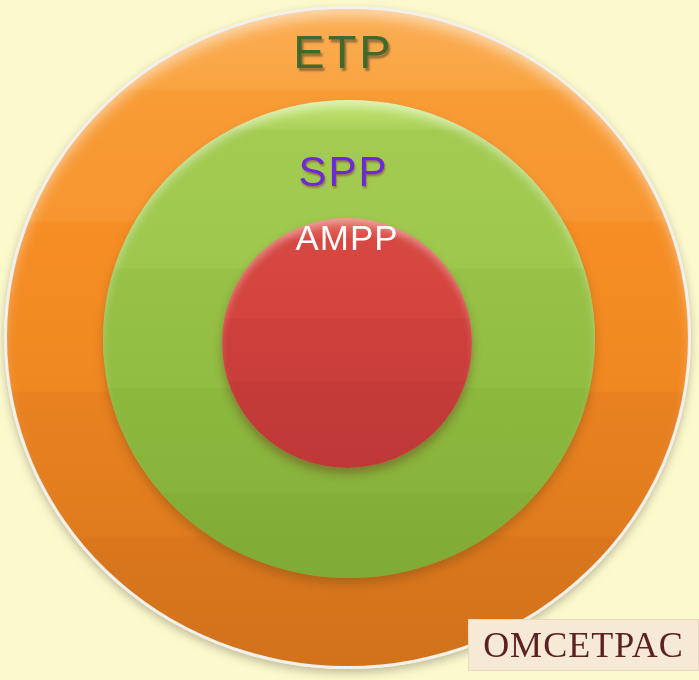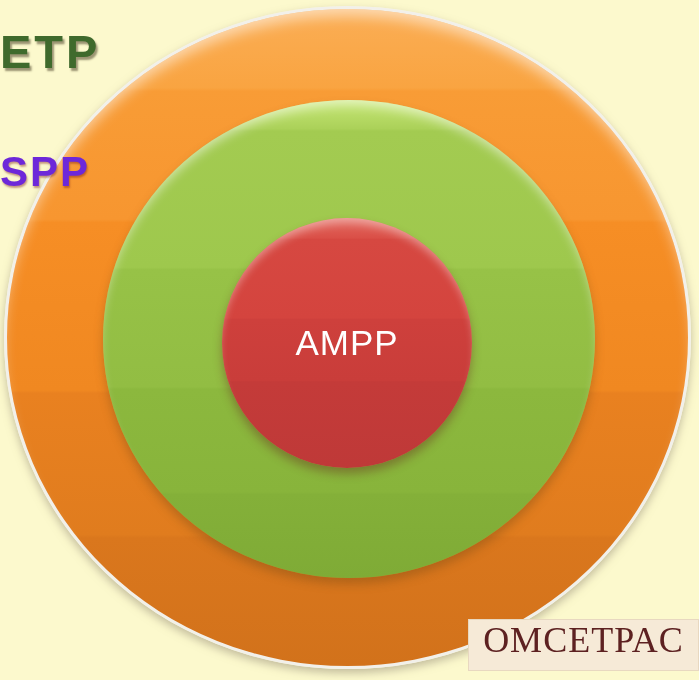--- a/index.html
+++ b/index.html
@@ -42,35 +42,35 @@
       #8CB83E 60.5%, #88B43B 82%,
       #84B039 82.5%, #7FAB36 100%);
     box-shadow: 0 6px 10px rgba(110,70,20,0.35),
                 inset 0 9px 11px -4px rgba(255,255,255,0.55);
   }
 
   
   .ring-ampp {
     left: 222px; top: 218px;
     width: 250px; height: 250px;
-    display: flex; align-items: center; justify-content: center;
+    display: flex; justify-content: center;
     background: linear-gradient(to bottom,
       #E46A60 0%, #DA4F47 8%,
       #D64841 8.5%, #D4443E 40%,
       #CE403C 40.5%, #C93D3A 65%,
       #C43B39 65.5%, #BF3938 100%);
     box-shadow: 0 6px 10px rgba(100,40,30,0.4),
                 inset 0 8px 9px -3px rgba(255,255,255,0.4);
   }
 
   .ring-label {
     position: absolute;
     left: 0; right: 12px;
-    text-align: left;
-    font-weight: bold;
+    text-align: center;
+    font-weight: normal;
   }
 
   .label-etp {
     top: 24px;
     font-size: 47px;
     letter-spacing: 3px;
     color: #3F6A2C;
     text-shadow: 2px 3px 2px rgba(75,65,40,0.55);
   }
 
@@ -87,21 +87,21 @@
     font-weight: 400;
     letter-spacing: 1px;
     color: #FFFFFF;
   }
 
   .watermark {
     position: absolute;
     left: 468px; top: 619px;
     width: 231px; height: 52px;
     z-index: 5;
-    display: flex; align-items: flex-start; justify-content: center;
+    display: flex; align-items: center; justify-content: center;
     background: #F6EAD7;
     box-shadow: inset 0 0 0 1px rgba(215,195,165,0.45);
   }
 
   .watermark-text {
     font-family: "Liberation Serif", serif;
     font-size: 36px;
     letter-spacing: 1px;
     color: #5D2121;
   }

